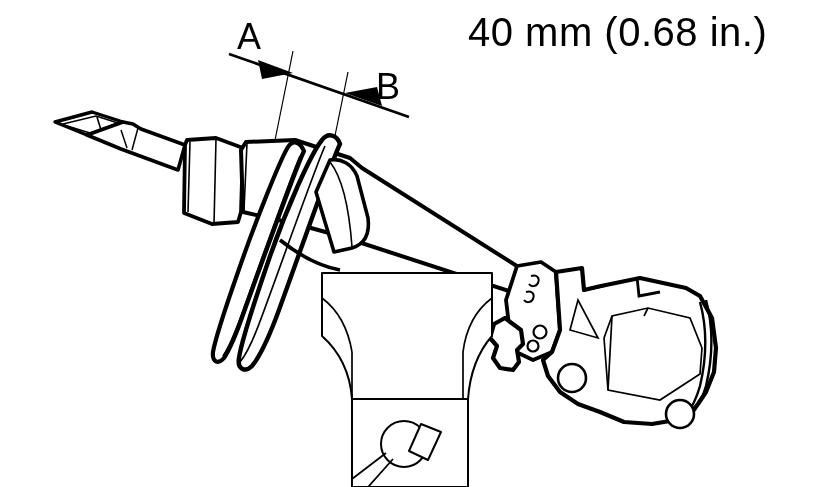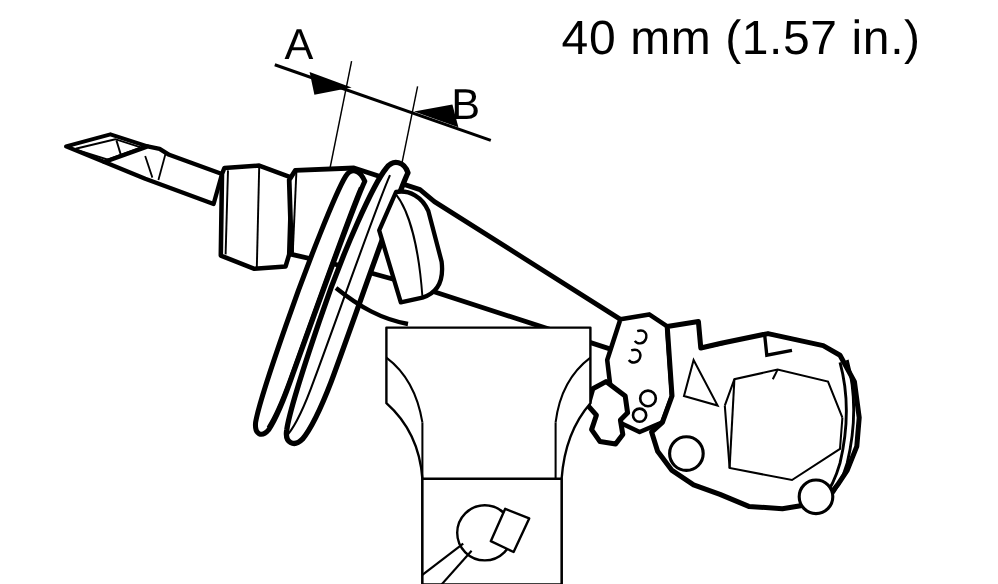--- a/index.html
+++ b/index.html
@@ -275,19 +275,19 @@
     <g fill="#ffffff" stroke="#000000" stroke-width="2.0" stroke-linejoin="round">
       <path d="M 421,424 L 441,432 L 428,460 L 409,451 Z"></path>
     </g>
     <g fill="none" stroke="#000000" stroke-width="1.8">
       <path d="M 386,453 L 352,479"></path>
       <path d="M 393,459 L 368,487"></path>
     </g>
 
   </svg>
 
-  <div class="dim-text" id="dim-value">40 mm (1.57 in.)</div>
+  <div class="dim-text" id="dim-value">40 mm (0.68 in.)</div>
 
   <div class="dim-text" id="label-a">A</div>
 
   <div class="dim-text" id="label-b">B</div>
 
 </div>
 
 </body></html>

